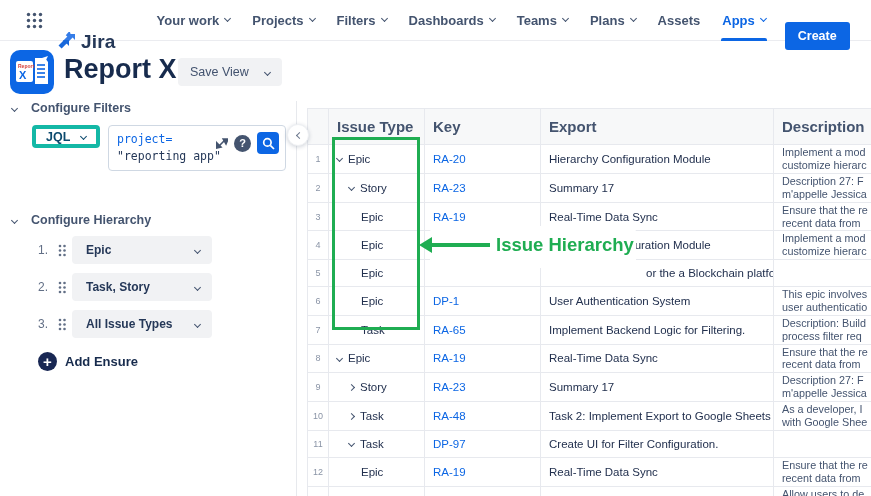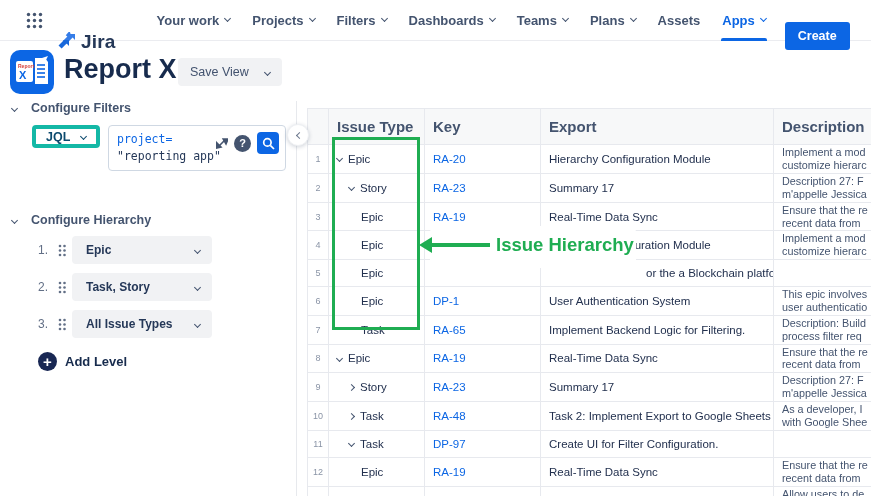--- a/index.html
+++ b/index.html
@@ -313,21 +313,21 @@
       </svg>
     </span>
     <button class="level-select">
       <span class="level-label">All Issue Types</span>
       <span class="cv sm"></span>
     </button>
   </div>
 </div>
     <button class="add-level">
       <span class="add-circle">+</span>
-      <span class="add-label">Add Level</span>
+      <span class="add-label">Add Ensure</span>
     </button>
   </div>
 </div>
 
 <div class="v-divider"></div>
 <button class="collapse-btn">
   <span class="cv sm left"></span>
 </button>
 
 <div class="table-wrap">

